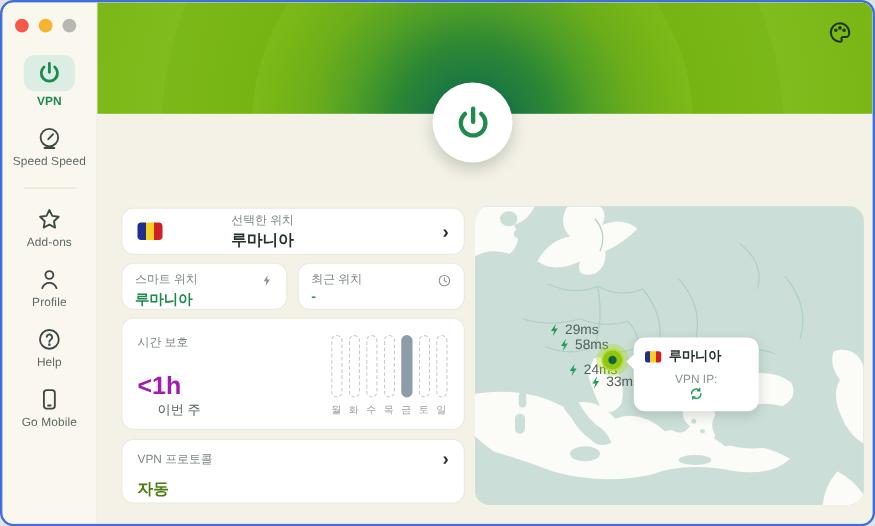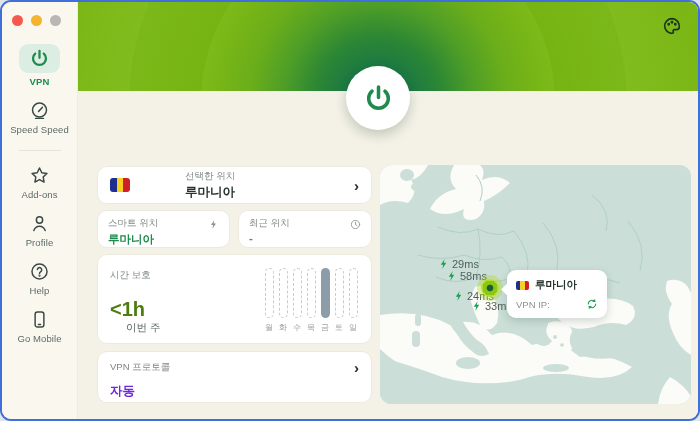--- a/index.html
+++ b/index.html
@@ -53,48 +53,48 @@
   .chevron { margin-left:auto; font-size:15px; color:#24312c; font-weight:bold; line-height:1; }
 
   .card-smart { left:19px; top:208px; width:133px; height:38px; padding:6px 10px; cursor:pointer; }
   .card-recent { left:160px; top:208px; width:134px; height:38px; padding:6px 10px; cursor:pointer; }
   .mini-head { display:flex; justify-content:space-between; align-items:flex-end; }
   .mini-head svg { width:11px; height:11px; }
   .v-green { font-size:11.5px; font-weight:bold; color:#1e8a4d; margin-top:2px; }
   .v-dash { font-size:11.5px; font-weight:bold; color:#3e8f7b; margin-top:2px; }
 
   .card-time { left:19px; top:252px; width:275px; height:90px; padding:9px 12px; }
-  .time-big { position:absolute; left:12px; top:43px; font-size:20px; font-weight:bold; color:#4d7c0f; }
+  .time-big { position:absolute; left:12px; top:43px; font-size:20px; font-weight:bold; color:#a21caf; }
   .time-sub { position:absolute; left:12px; top:66px; font-size:10.5px; color:#55615c;margin-left:16px; }
   .bars { position:absolute; right:13px; top:13px; display:flex; gap:4px; }
   .bar-col { display:flex; flex-direction:column; align-items:center; width:10px; }
   .bar { width:9px; height:50px; border:1.4px dashed #c7ccd1; border-radius:4.5px; }
   .bar.filled { border:none; background:#8c9da9; }
   .bar-label { font-size:8px; color:#9aa29c; margin-top:4px; }
 
   .card-protocol { left:19px; top:349px; width:275px; height:52px; padding:8px 12px; cursor:pointer; }
   .proto-head { display:flex; justify-content:space-between; align-items:center; }
-  .proto-value { font-size:12.5px; font-weight:bold; color:#6d28d9; margin-top:8px; }
+  .proto-value { font-size:12.5px; font-weight:bold; color:#4d7c0f; margin-top:8px; }
 
   
   .map { position:absolute; left:302px; top:163px; width:311px; height:239px; border-radius:12px; overflow:hidden; background:#cbdfd8; }
   .map svg.geo { position:absolute; inset:0; width:100%; height:100%; }
   .ping { position:absolute; display:flex; align-items:center; gap:2px; font-size:11px; color:#51605a; }
   .ping svg { width:12px; height:12px; }
   .dot-marker { position:absolute; left:101px; top:114px; width:18px; height:18px; border-radius:50%;
     background:radial-gradient(circle, #15603c 0 22%, #8ec70f 30% 58%, #b4dc2c 59% 100%);
     box-shadow:0 0 0 4px rgba(170,214,30,.35); }
   .tooltip { position:absolute; left:127px; top:105px; width:100px; background:#fff; border-radius:9px;
     box-shadow:0 3px 9px rgba(30,50,40,.18); padding:8px 9px 8px; }
   .tooltip::before { content:""; position:absolute; left:-4px; top:15px; width:9px; height:9px; background:#fff; transform:rotate(45deg); }
   .tt-row1 { display:flex; align-items:center; gap:6px; }
   .tt-flag { width:13px; height:9px; border-radius:2px; flex:none;
     background:linear-gradient(90deg,#1f2f8f 0 33%,#f8d021 33% 66%,#cf2028 66% 100%); }
   .tt-name { font-size:10.5px; font-weight:bold; color:#24312c; }
-  .tt-row2 { display:flex; align-items:center; justify-content:space-between; margin-top:6px; }
+  .tt-row2 { display:flex; align-items:center; justify-content:space-between; margin-top:6px;flex-direction:column; }
   .tt-ip { font-size:9.5px; color:#8a948f; }
   .tt-row2 svg { width:12px; height:12px; cursor:pointer; }
 </style>
 </head>
 <body>
 
 <div class="window">
 
   <div class="sidebar">
     <div class="traffic">

